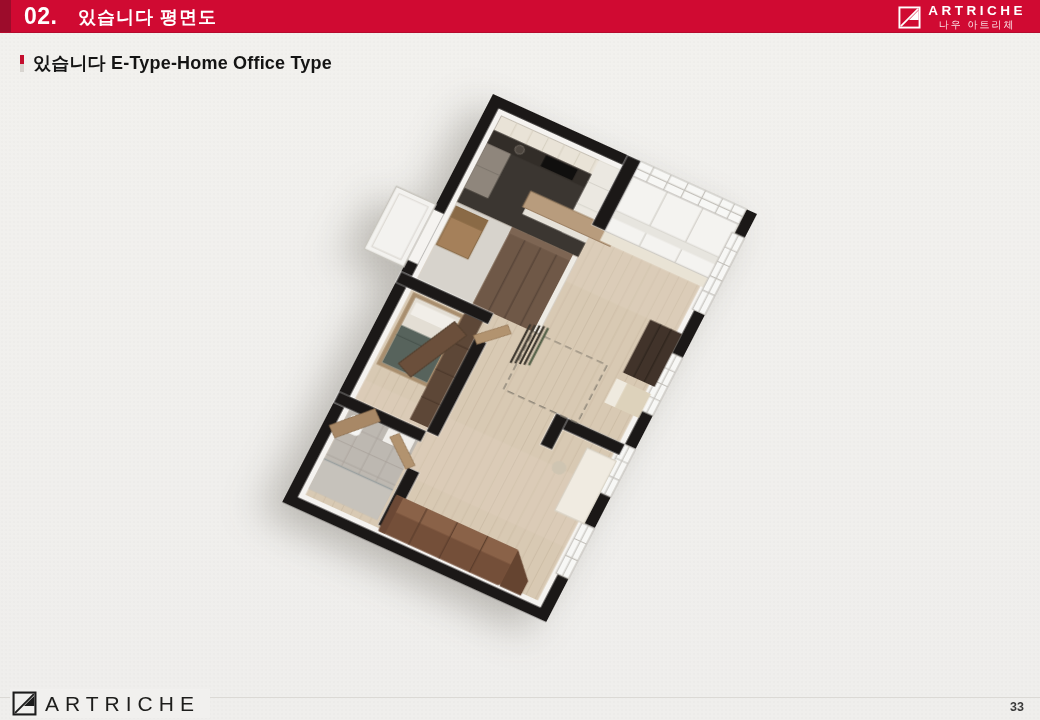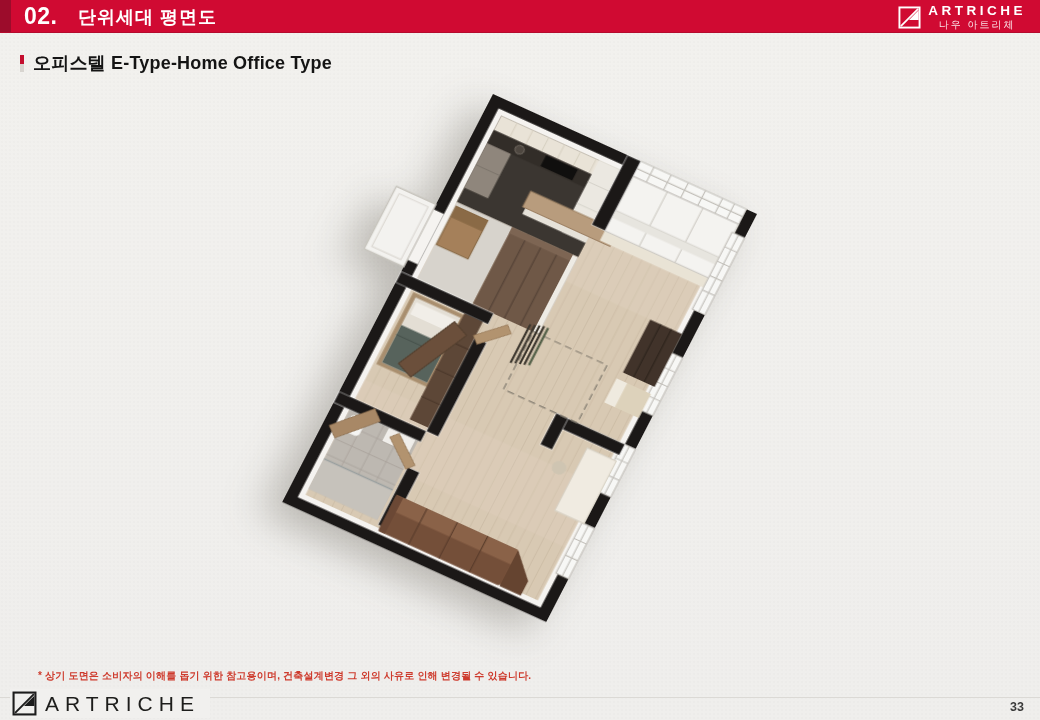--- a/index.html
+++ b/index.html
@@ -71,37 +71,37 @@
   }
 </style>
 </head>
 <body>
 
 <div class="slide">
 
   <div class="topbar">
     <div class="topbar-accent"></div>
     <div class="section-num">02.</div>
-    <div class="section-title">단위세대 평면도</div>
+    <div class="section-title">있습니다 평면도</div>
     <div class="brand">
       <svg width="23" height="23" viewBox="0 0 24 24">
         <rect x="1.5" y="1.5" width="21" height="21" fill="none" stroke="currentColor" stroke-width="2"></rect>
         <line x1="3" y1="21" x2="21" y2="3" stroke="currentColor" stroke-width="1.8"></line>
         <polygon points="21.5,4.5 21.5,14.5 11.5,14.5" fill="currentColor"></polygon>
       </svg>
       <div class="brand-text">
         <div class="brand-name">ARTRICHE</div>
         <div class="brand-sub">나우 아트리체</div>
       </div>
     </div>
   </div>
 
   <div class="subtitle-row">
     <div class="subtitle-tick"></div>
-    <div class="subtitle-text">오피스텔 E-Type-Home Office Type</div>
+    <div class="subtitle-text">있습니다 E-Type-Home Office Type</div>
   </div>
 
   <svg class="plan-area" viewBox="0 0 1040 720">
     <g class="plan-root" transform="matrix(1.32 0.6 -0.62 1.2 493 94)">
 
       <rect x="0" y="0" width="200" height="340" fill="#1b1817"></rect>
       <rect x="8" y="8" width="184" height="324" fill="#f5f3f0"></rect>
       <rect x="12" y="12" width="176" height="316" fill="#d8c9b3"></rect>
 
       <path stroke="#cabaa3" stroke-width="0.7" opacity="0.75" d="M18 12V328M25 12V328M32 12V328M39 12V328M46 12V328M53 12V328M60 12V328M67 12V328M74 12V328M81 12V328M88 12V328M95 12V328M102 12V328M109 12V328M116 12V328M123 12V328M130 12V328M137 12V328M144 12V328M151 12V328M158 12V328M165 12V328M172 12V328M179 12V328M186 12V328"></path>
@@ -221,21 +221,20 @@
         <rect x="68" y="300" width="92" height="30" rx="2" fill="#744f39"></rect>
         <rect x="68" y="300" width="92" height="12" fill="#8a6248"></rect>
         <path stroke="#5a3d2c" stroke-width="0.8" d="M91 300V330M114 300V330M137 300V330"></path>
         <polygon points="160,300 176,318 176,330 160,330" fill="#654430"></polygon>
         <rect x="68" y="300" width="5" height="30" fill="#6b4835"></rect>
       </g>
 
     </g>
   </svg>
 
-  <div class="disclaimer">* 상기 도면은 소비자의 이해를 돕기 위한 참고용이며, 건축설계변경 그 외의 사유로 인해 변경될 수 있습니다.</div>
   <div class="footer-line"></div>
   <div class="footer-brand">
     <svg width="25" height="25" viewBox="0 0 24 24">
       <rect x="1.5" y="1.5" width="21" height="21" fill="none" stroke="#1c1c1c" stroke-width="2"></rect>
       <line x1="3" y1="21" x2="21" y2="3" stroke="#1c1c1c" stroke-width="1.8"></line>
       <polygon points="21.5,4.5 21.5,14.5 11.5,14.5" fill="#1c1c1c"></polygon>
     </svg>
     <div class="footer-brand-name">ARTRICHE</div>
   </div>
   <div class="page-number">33</div>

